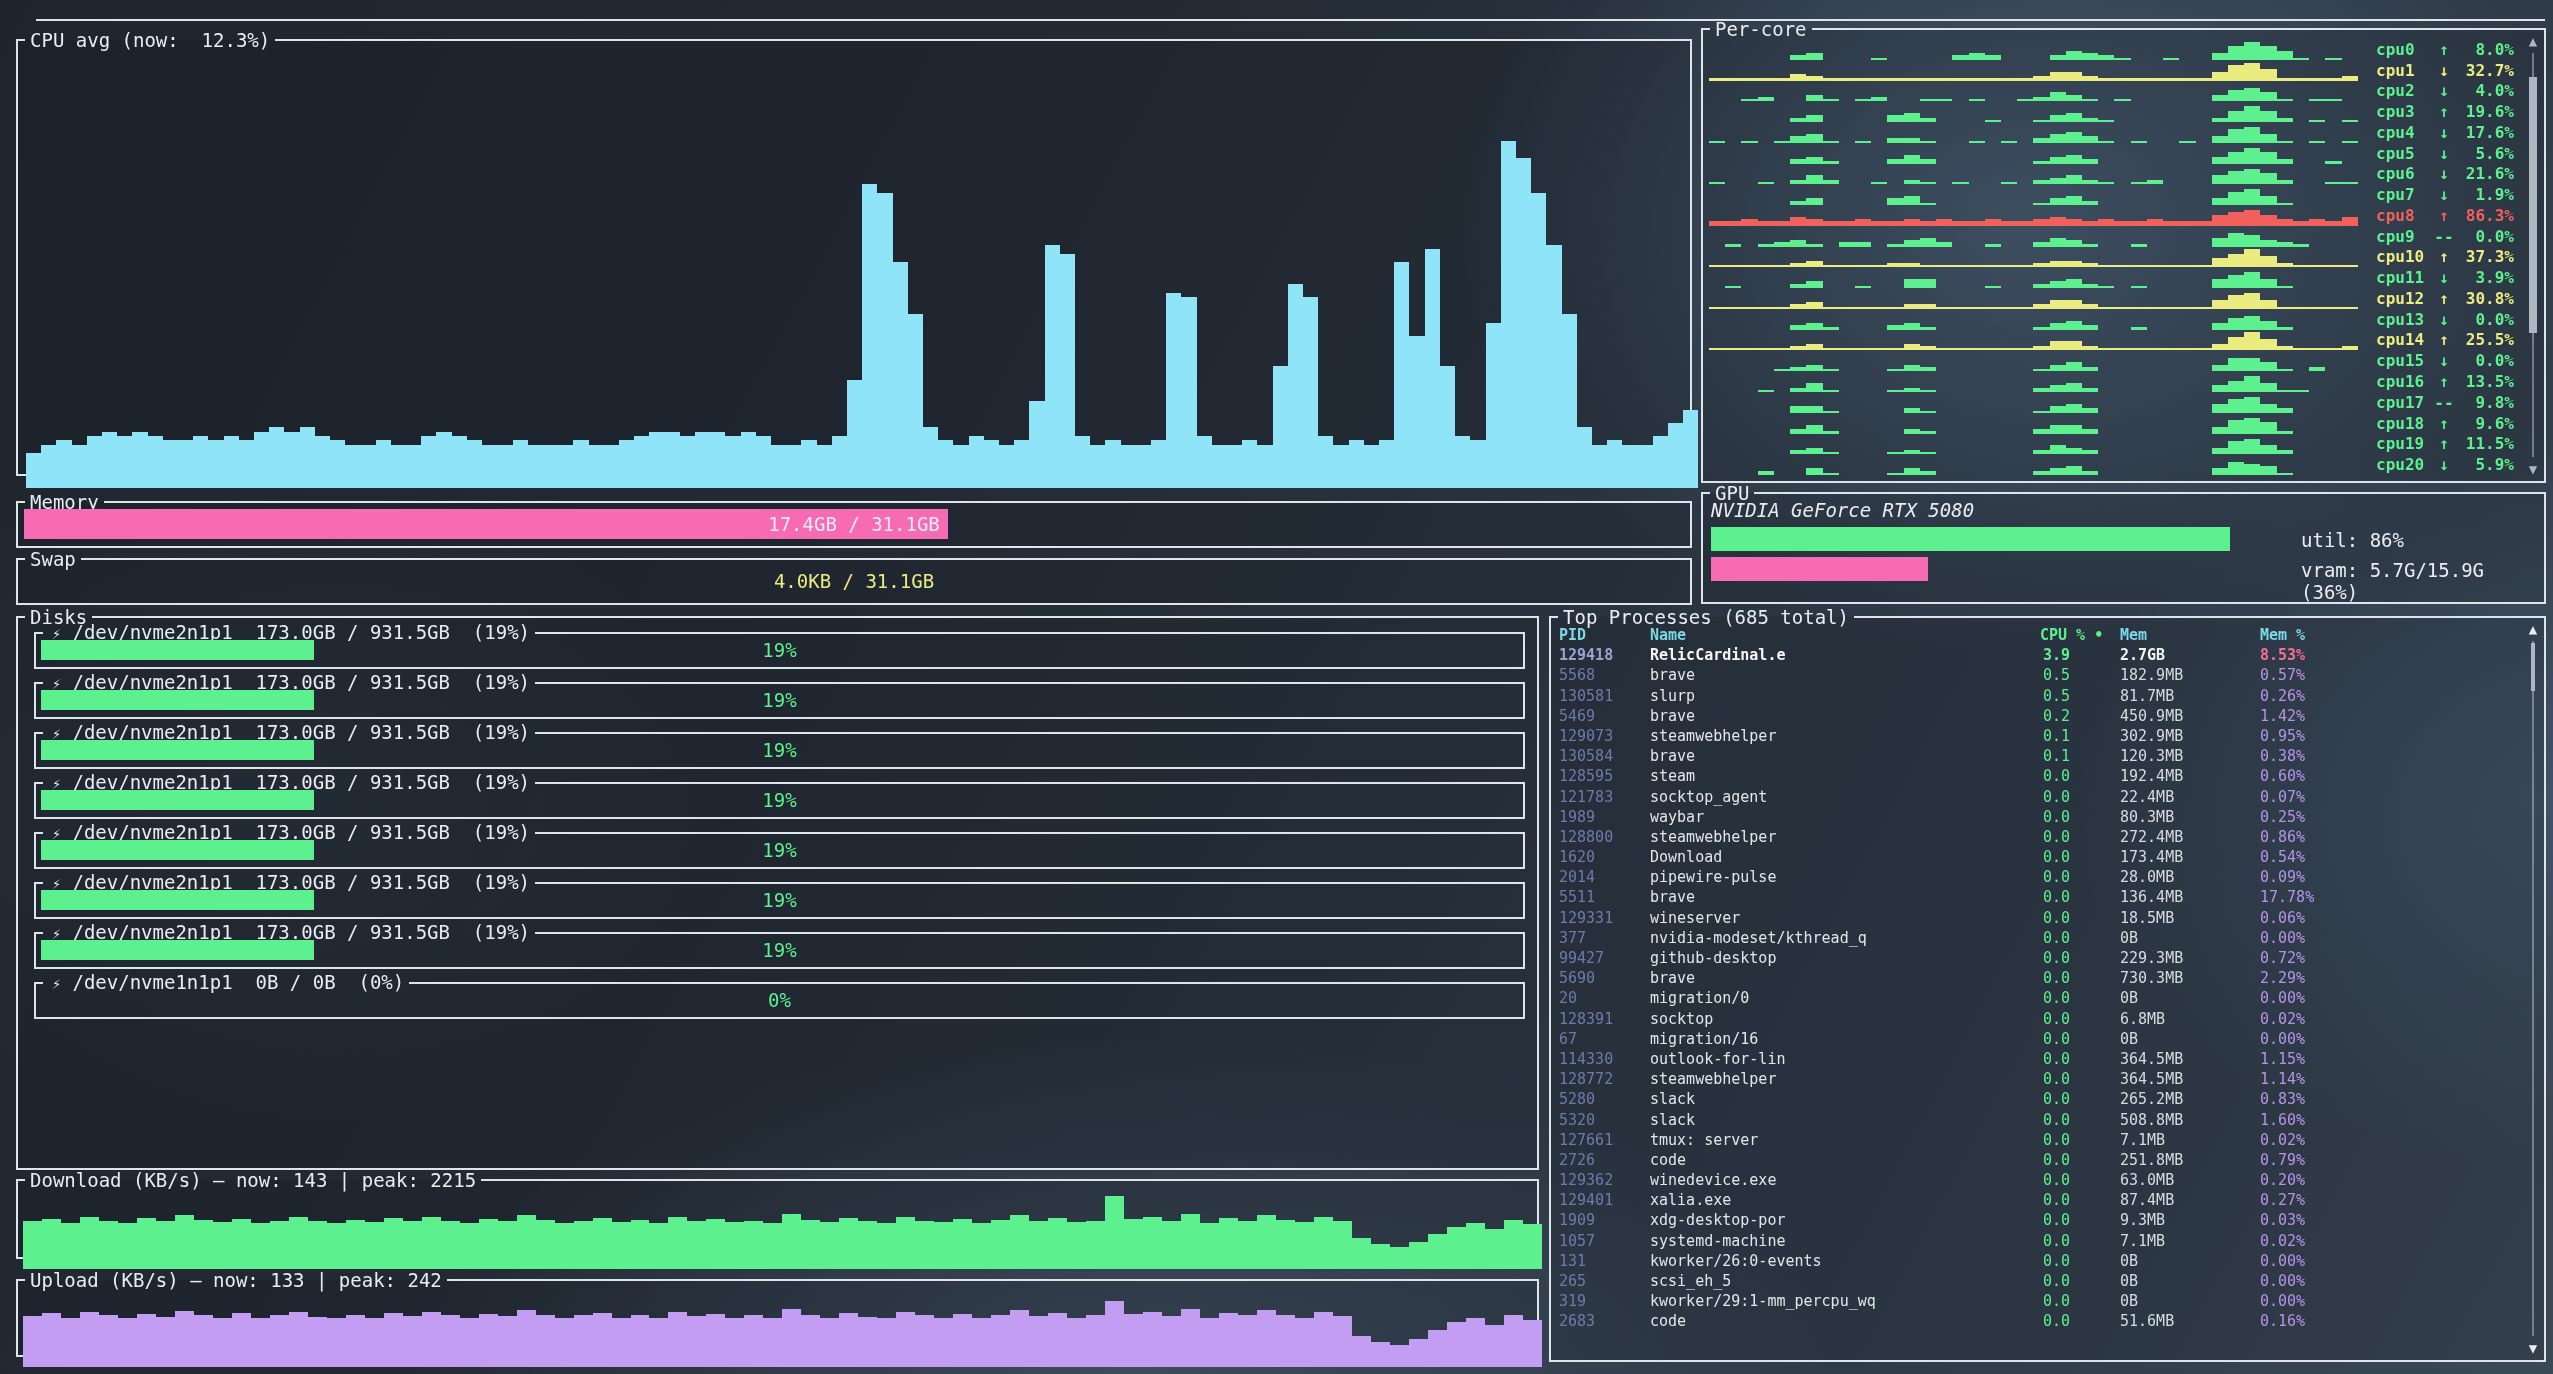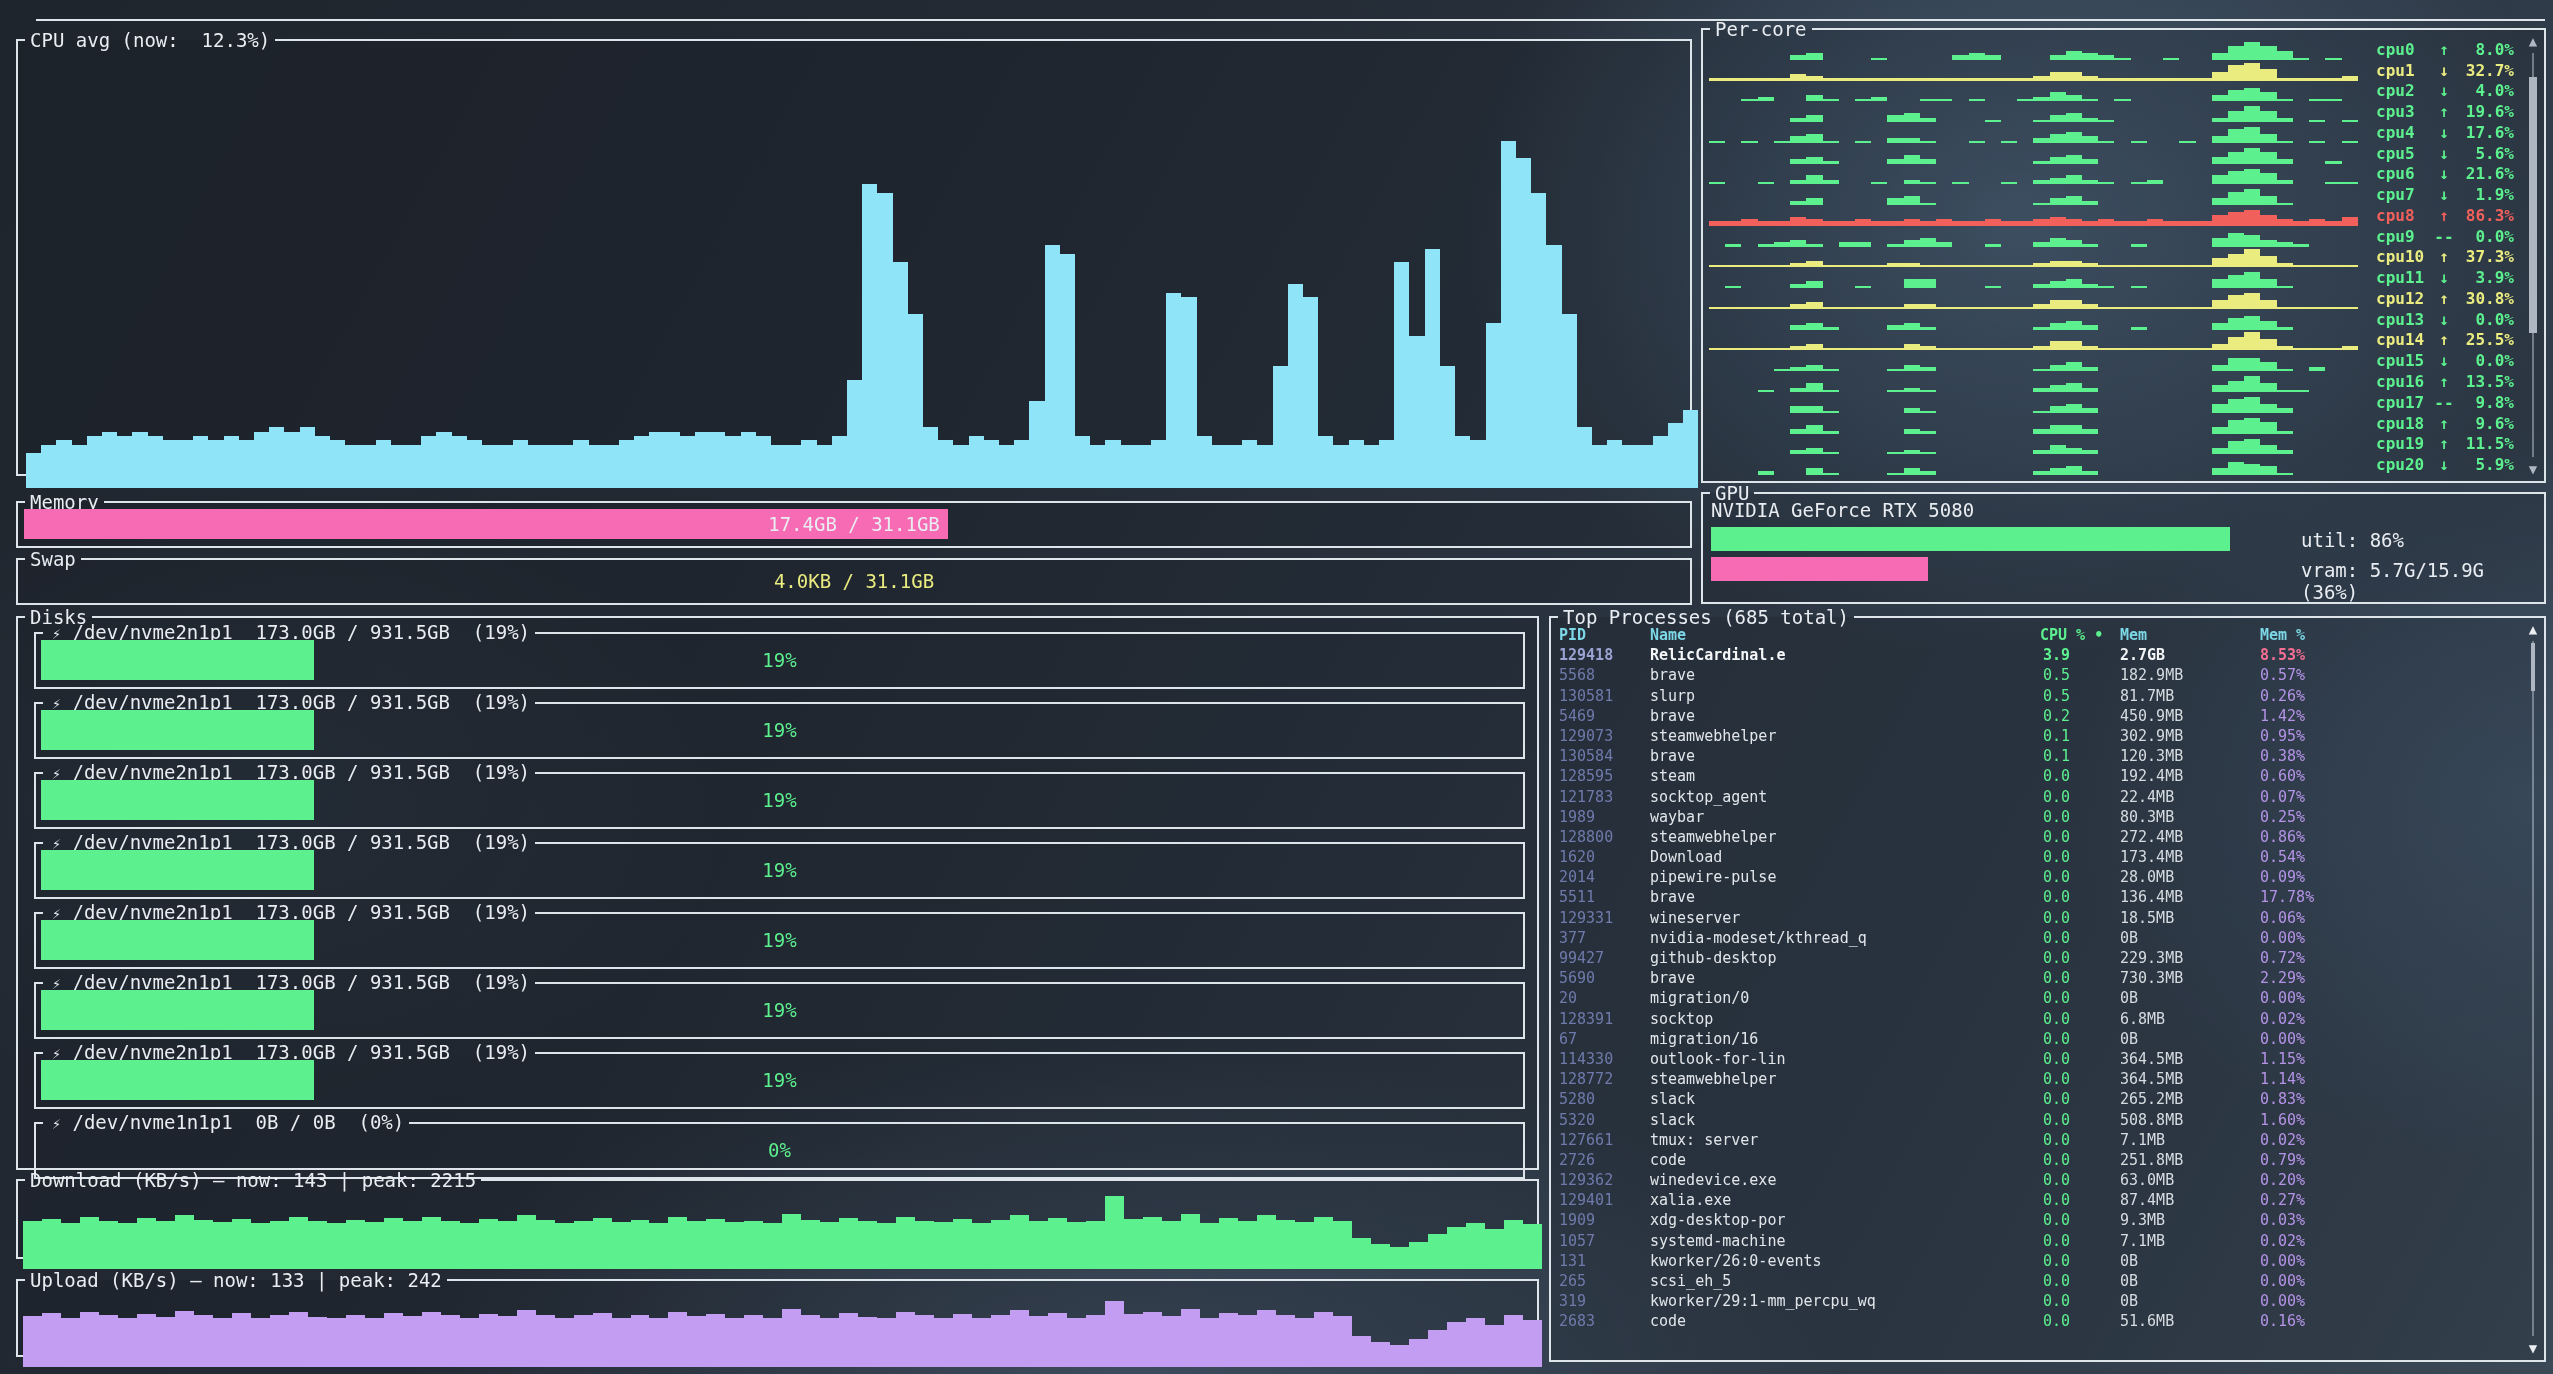--- a/index.html
+++ b/index.html
@@ -53,30 +53,30 @@
   .vscroll .thumb{position:absolute;left:4px;width:8px;background:var(--dim);}
   
   .gauge-panel .glabel{position:absolute;left:0;right:0;top:0;bottom:0;display:flex;align-items:center;justify-content:center;font-size:19px;z-index:2;}
   .gfill{position:absolute;left:6px;top:7px;bottom:7px;z-index:1;}
   #memory-panel{left:16px;top:502px;width:1676px;height:46px;}
   #memory-panel .gfill{background:var(--pink);}
   #swap-panel{left:16px;top:559px;width:1676px;height:46px;}
   #swap-panel .glabel{color:var(--yellow);}
   
   #gpu-panel{left:1701px;top:493px;width:845px;height:111px;}
-  #gpu-name{position:absolute;left:8px;top:6px;font-size:19px;}
+  #gpu-name{position:absolute;left:8px;top:6px;font-size:19px;font-style:italic;}
   .gpubar{position:absolute;left:8px;height:24px;width:604px;}
   .gpubar .fill{position:absolute;left:0;top:0;bottom:0;}
   #gpu-util-bar{top:34px;} #gpu-util-bar .fill{background:var(--green);}
   #gpu-vram-bar{top:64px;} #gpu-vram-bar .fill{background:var(--pink);}
   #gpu-util-label{position:absolute;left:598px;top:36px;font-size:19px;}
   #gpu-vram-label{position:absolute;left:598px;top:66px;font-size:19px;}
   
   #disks-panel{left:16px;top:617px;width:1523px;height:553px;}
-  .disk-box{position:relative;border:2px solid var(--bc);border-top:none;margin:0 12px 14px 16px;height:56px;}
+  .disk-box{position:relative;border:2px solid var(--bc);border-top:none;margin:0 12px 14px 16px;height:36px;}
   .disk-box .phead .t{font-size:19px;}
   .disk-box .phead .ic{font-size:15px;padding-left:4px;color:var(--fg);}
   .disk-fill{position:absolute;left:5px;top:7px;bottom:7px;background:var(--green);}
   .disk-pct{position:absolute;left:0;right:0;top:0;bottom:0;display:flex;align-items:center;justify-content:center;color:var(--green);font-size:19px;}
   #disks-list{position:absolute;left:0;right:0;top:16px;}
   
   #dl-panel{left:16px;top:1180px;width:1523px;height:79px;}
   #ul-panel{left:16px;top:1280px;width:1523px;height:77px;}
   .netchart{position:absolute;left:5px;right:5px;top:12px;bottom:5px;}
   

